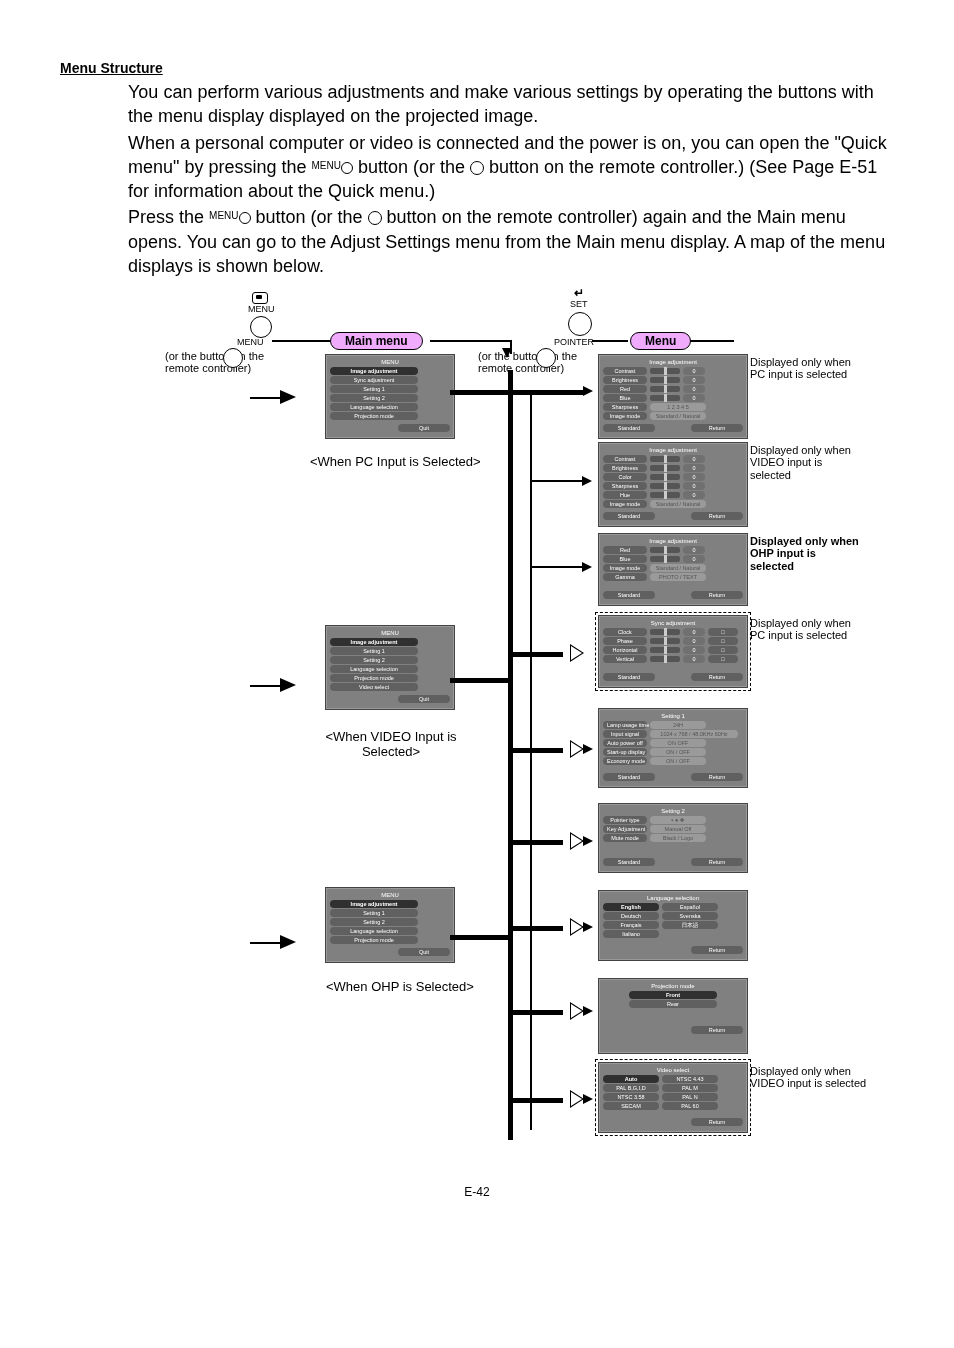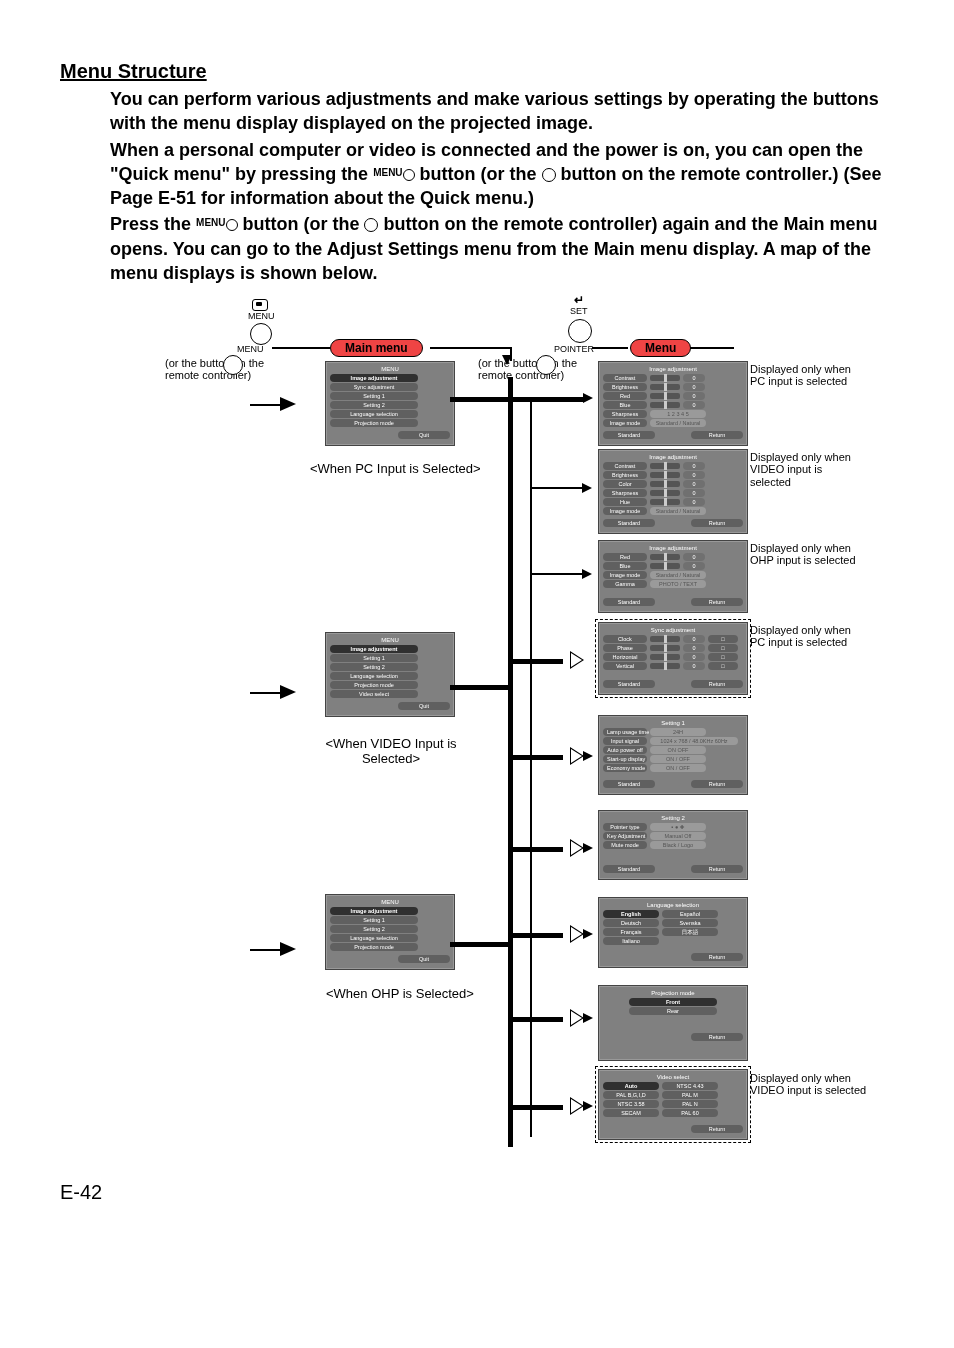--- a/index.html
+++ b/index.html
@@ -14,32 +14,32 @@
     padding: 60px 60px 20px 60px;
   }
   .title {
     font-size: 26px;
     font-weight: bold;
     border-bottom: 2px solid #000;
     padding-bottom: 4px;
     margin-bottom: 12px;
   }
   .subtitle {
-    font-size: 20px;
+    font-size: 14px;
     font-weight: bold;
     text-decoration: underline;
     margin-bottom: 4px;
   }
   .body-text {
     font-size: 18px;
     line-height: 1.35;
     margin-left: 50px;
     margin-bottom: 12px;
   }
-  .body-text p { margin: 0 0 2px 0; font-weight: bold; }
+  .body-text p { margin: 0 0 2px 18px; }
 
   
   .diagram {
     position: relative;
     width: 790px;
     height: 880px;
     margin-left: 70px;
     margin-top: 10px;
     font-size: 11px;
   }
@@ -54,21 +54,21 @@
     background: #fff;
   }
   .circle.big { width: 22px; height: 22px; }
 
   .pill {
     position: absolute;
     border: 1.5px solid #000;
     border-radius: 16px;
     padding: 1px 14px;
     font-weight: bold;
-    background: #ef4444;
+    background: #f0abfc;
     font-size: 12px;
   }
 
   
   .panel {
     position: absolute;
     background: #808080;
     border: 1px solid #444;
     padding: 4px 4px 6px 4px;
     box-shadow: 0 0 0 1px #999 inset;
@@ -141,21 +141,21 @@
     width:0;height:0;
     border-top:7px solid transparent;
     border-bottom:7px solid transparent;
     border-left:11px solid #fff;
   }
   .enter-icon{
     position:absolute;
     font-size:12px;
     font-weight:bold;
   }
-  .pagenum { font-size:20px; margin-top:4px; }
+  .pagenum { text-align:center; font-size:12px; margin-top:15px; }
   .icon-box{
     position:absolute;
     width:14px;height:10px;border:1.5px solid #000;border-radius:3px;
   }
   .icon-box::after{
     content:''; position:absolute; left:3px; top:2px; width:6px; height:4px; background:#000; border-radius:1px;
   }
 </style>
 </head>
 <body>
@@ -385,21 +385,21 @@
         </div>
       <div class="row">
           <span class="chip sm">Gamma</span>
           <span class="chip nm light">PHOTO  /  TEXT</span>
         </div>
       <div class="btnrow" style="margin-top:10px;">
           <span class="chip btn">Standard</span>
           <span class="chip btn">Return</span>
         </div>
     </div>
-    <div class="lbl" style="left:620px; top:245px; width:110px;">Displayed only when OHP input is selected</div>
+    <div class="lbl" style="left:620px; top:245px; width:110px;font-weight:bold;">Displayed only when OHP input is selected</div>
 
     <div class="panel dashed-outer" style="left:468px; top:325px; width:140px;">
       <div class="panel-title">Sync adjustment</div>
       <div class="row">
           <span class="chip sm">Clock</span>
           <span class="bar"></span>
           <span class="chip val">0</span>
           <span class="chip tiny">□</span>
         </div>
       <div class="row">

